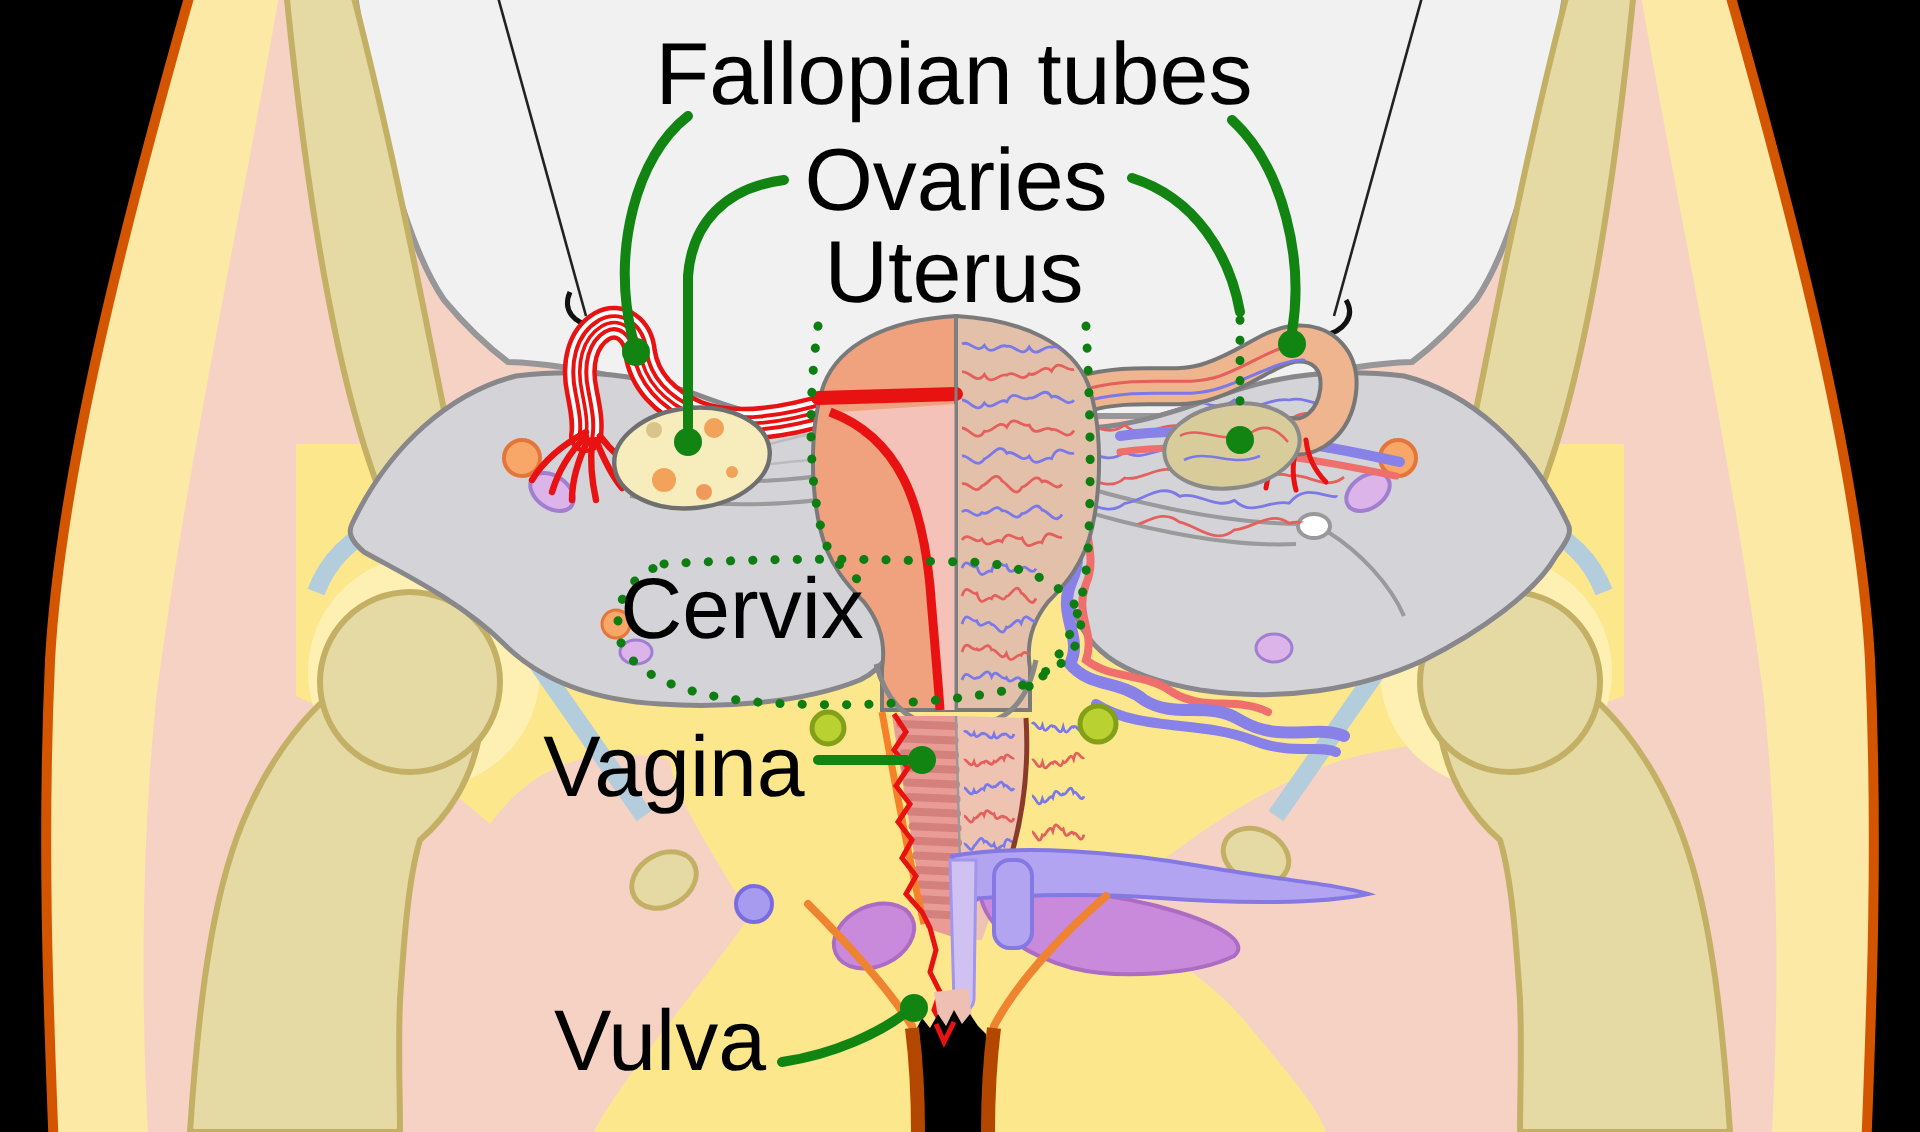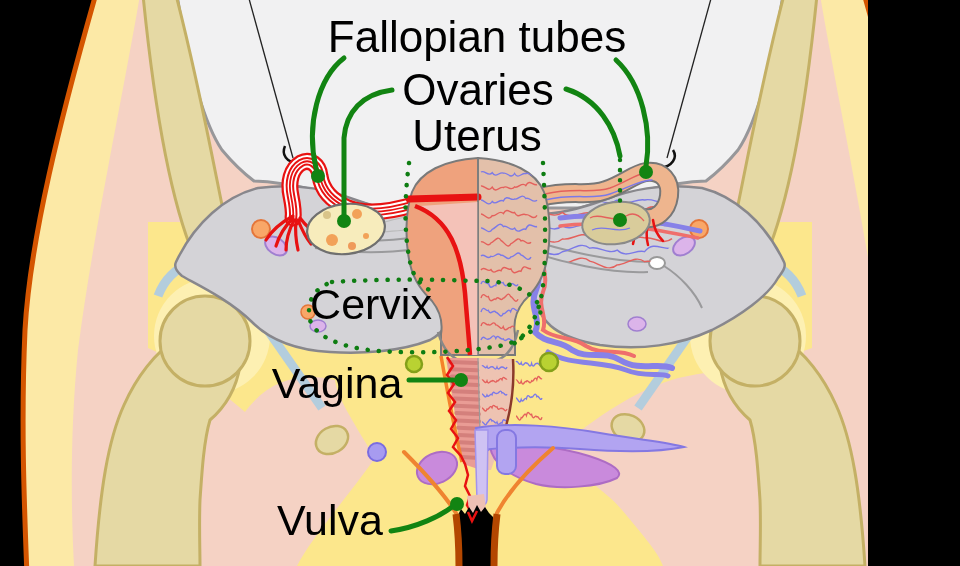--- a/index.html
+++ b/index.html
@@ -1,16 +1,16 @@
 <!DOCTYPE html>
 <html style="--background: #000000; --label_text: #000000; --pointer_green: #128412; --dotted_green: #0e7d12; --body_outline_orange: #d45500; --fat_yellow: #fce9a6; --deep_yellow: #fce78c; --muscle_pink: #f5d2c4; --cavity_gray: #f1f1f2; --bone_gray: #d4d3d7; --bone_tan: #e5d9a4; --cartilage_blue: #b3cddd; --uterus_salmon: #efa27d; --uterus_right_tan: #e3c0aa; --endometrium_red: #e81212; --ovary_cream: #f7ecbc; --vessel_red: #e4605c; --vessel_blue: #7b79e8; --purple_lavender: #b2a4f1; --purple_violet: #c98adc; --crease_orange: #ef8430; --leg_line_brown: #b34700;"><head>
 <meta charset="utf-8">
 <style>
   html,body{margin:0;padding:0;background:#000;}
-  .stage{position:relative;width:868px;height:566px;background:var(--background,#000);overflow:hidden;}
+  .stage{position:relative;width:960px;height:566px;background:var(--background,#000);overflow:hidden;}
   .stage svg{position:absolute;left:0;top:0;display:block;}
   text.lbl{font-family:"Liberation Sans","DejaVu Sans",sans-serif;fill:var(--label_text,#000);}
   .t44{font-size:44px;} .t42{font-size:43px;}
   .ptr{stroke:var(--pointer_green,#128412);stroke-width:5;fill:none;stroke-linecap:round;}
   .dot{fill:var(--pointer_green,#128412);}
   .dotted{stroke:var(--dotted_green,#0e7d12);stroke-width:4.5;fill:none;stroke-linecap:round;stroke-dasharray:0.1 11;}
   .dashedptr{stroke:var(--dotted_green,#0e7d12);stroke-width:4.5;fill:none;stroke-linecap:round;stroke-dasharray:0.1 10;}
 </style>
 </head>
 <body>

